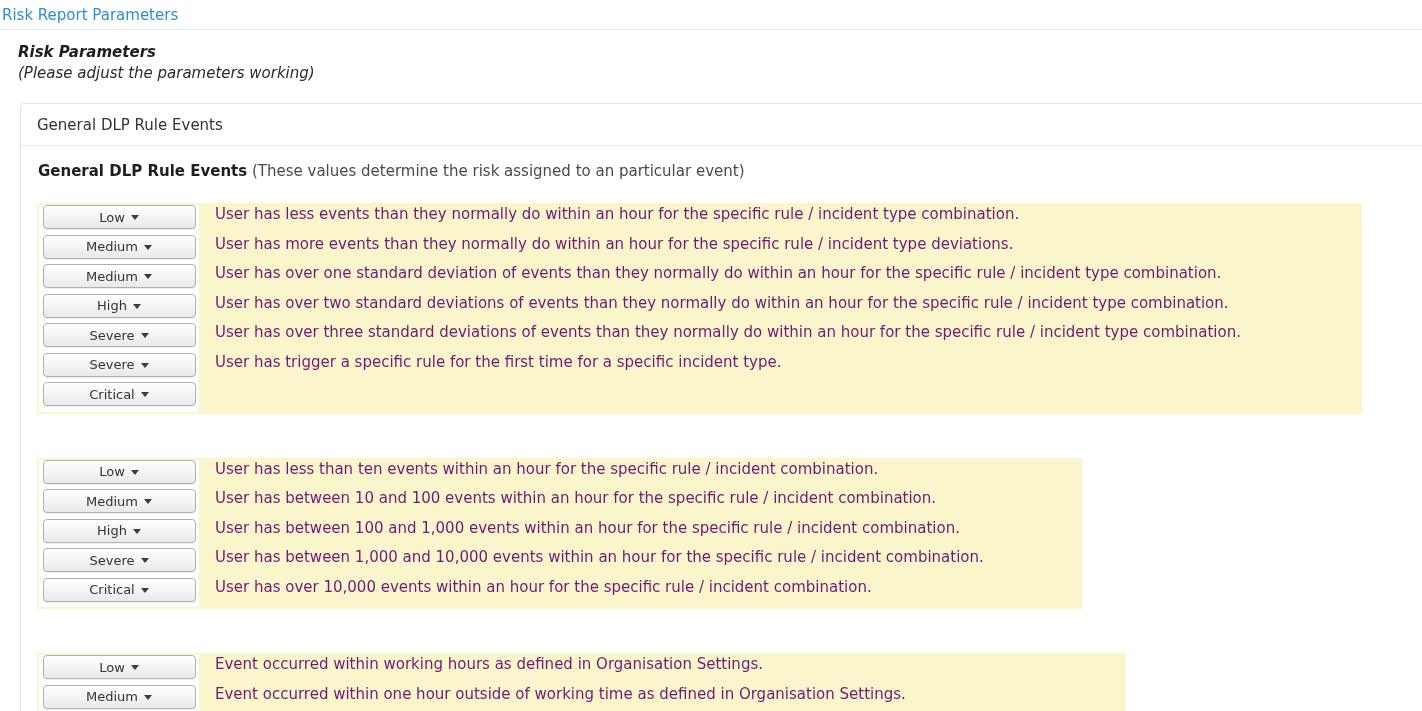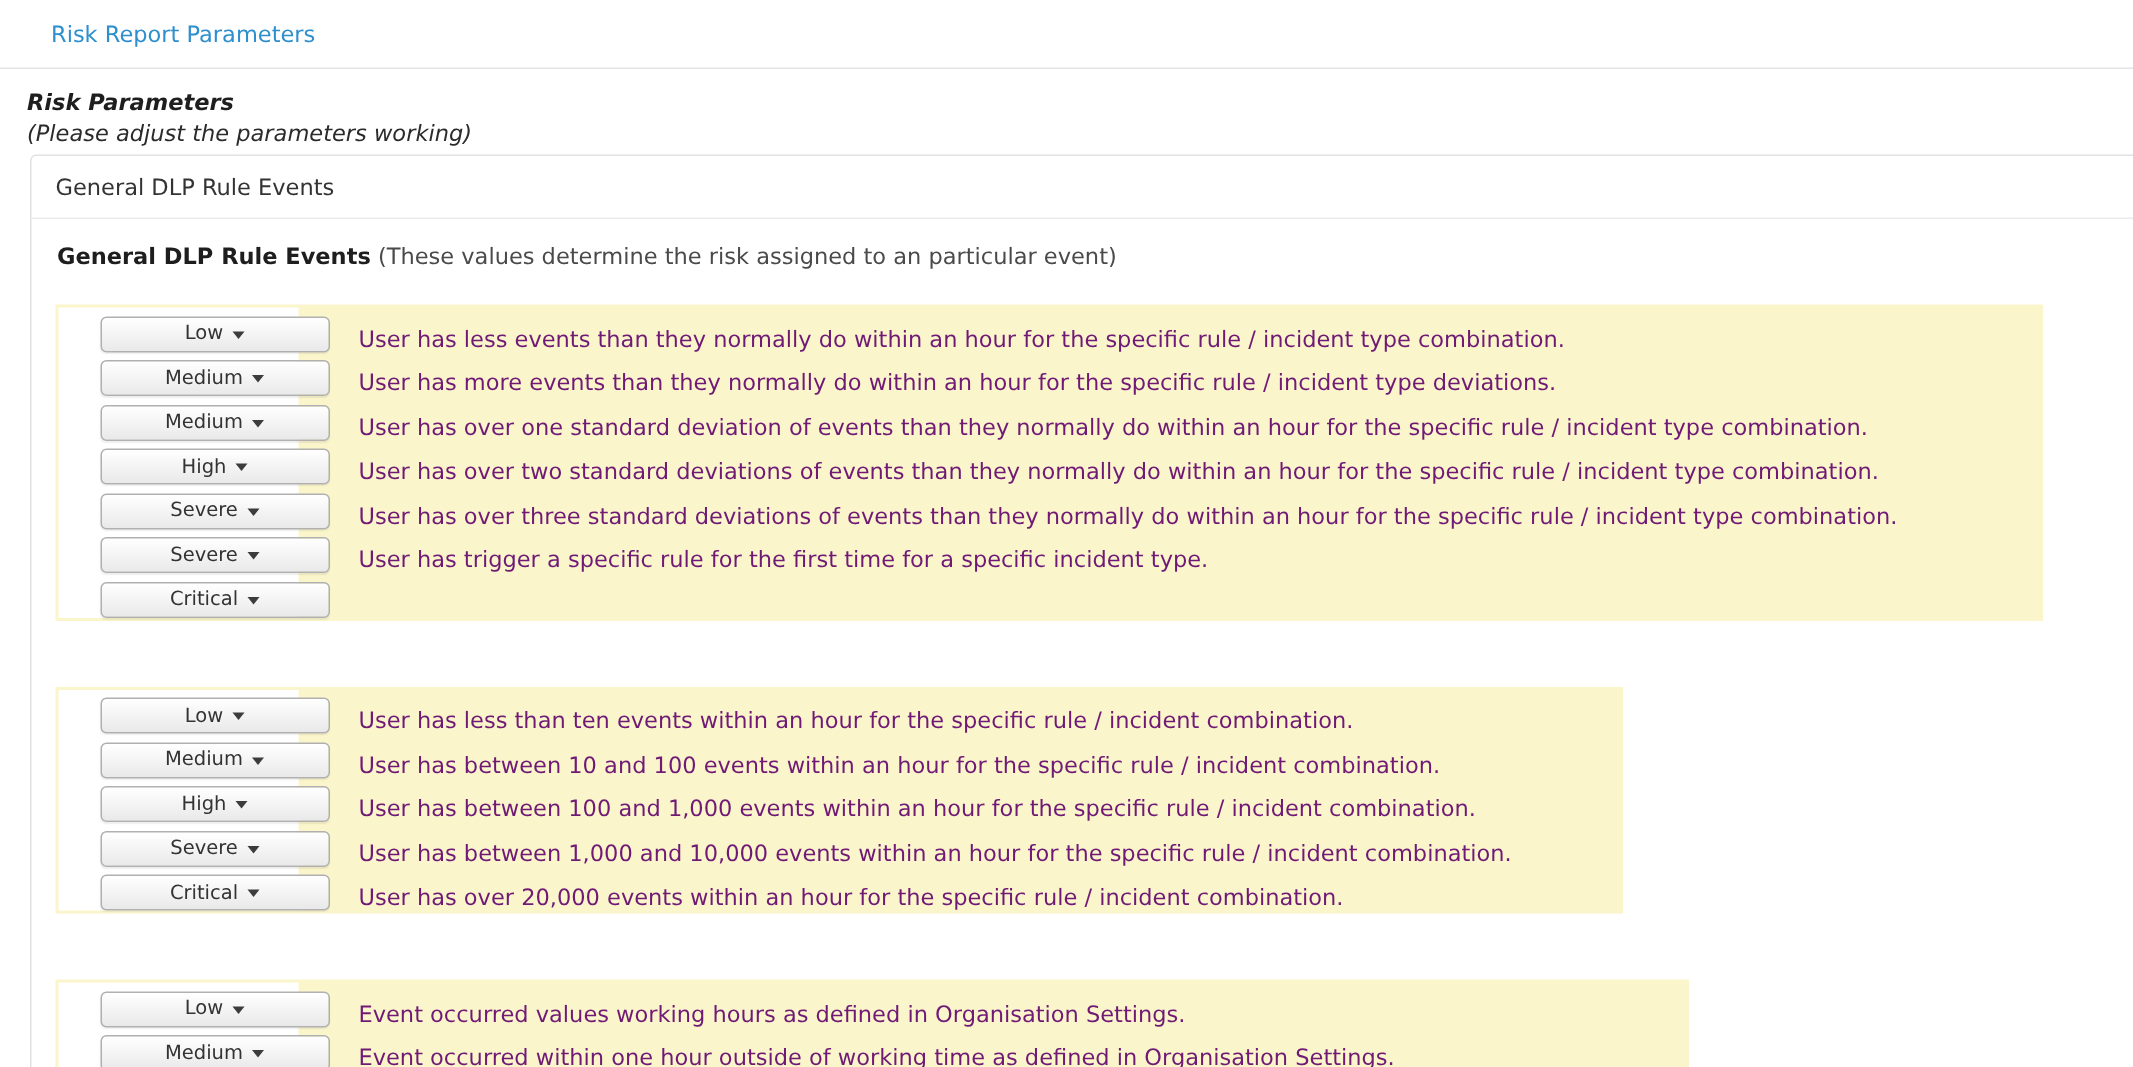--- a/index.html
+++ b/index.html
@@ -5,24 +5,24 @@
   * { box-sizing: border-box; }
   html, body {
     margin: 0; padding: 0;
     width: 1422px; height: 711px;
     overflow: hidden;
     background: #ffffff;
     font-family: "DejaVu Sans", "Liberation Sans", sans-serif;
   }
   
   .topbar {
-    height: 46px;
+    height: 30px;
     border-bottom: 1px solid #e4e4e4;
     display: flex; align-items: center;
-    padding-left: 34px;
+    padding-left: 2px;
   }
   .breadcrumb-link {
     color: #2d8fce;
     font-size: 15px;
     text-decoration: none;
     cursor: pointer;
   }
   
   .title-block { margin: 12px 0 0 18px; font-style: italic; }
   .page-title {
@@ -58,21 +58,21 @@
   }
   .btn-col-bg {
     position: absolute;
     left: 2px; top: 2px; bottom: 2px;
     width: 160px;
     background: #ffffff;
   }
   .grows { position: relative; }
   .grow {
     height: 29.5px;
-    display: flex; align-items: flex-end; padding-left: 24px;
+    display: flex; align-items: flex-start;
   }
   .btnwrap { width: 160px; display: flex; justify-content: center; flex: none; }
   .level-btn {
     width: 153px; height: 24px;
     border: 1px solid #b0b0b0;
     border-radius: 4px;
     background: linear-gradient(#ffffff, #e9e9e9);
     box-shadow: 0 1px 1px rgba(0,0,0,0.07);
     color: #333333;
     font-size: 13px;
@@ -234,36 +234,36 @@
     <span class="desc">User has between 1,000 and 10,000 events within an hour for the specific rule / incident combination.</span>
   </div>
 
   <div class="grow">
     <div class="btnwrap">
       <button class="level-btn">
         <span class="lvl">Critical</span>
         <span class="caret"></span>
       </button>
     </div>
-    <span class="desc">User has over 20,000 events within an hour for the specific rule / incident combination.</span>
+    <span class="desc">User has over 10,000 events within an hour for the specific rule / incident combination.</span>
   </div>
 </div>
     </div>
 
     <div class="group" style="width:1089px">
       <div class="btn-col-bg"></div>
       <div class="grows">
   <div class="grow">
     <div class="btnwrap">
       <button class="level-btn">
         <span class="lvl">Low</span>
         <span class="caret"></span>
       </button>
     </div>
-    <span class="desc">Event occurred values working hours as defined in Organisation Settings.</span>
+    <span class="desc">Event occurred within working hours as defined in Organisation Settings.</span>
   </div>
 
   <div class="grow">
     <div class="btnwrap">
       <button class="level-btn">
         <span class="lvl">Medium</span>
         <span class="caret"></span>
       </button>
     </div>
     <span class="desc">Event occurred within one hour outside of working time as defined in Organisation Settings.</span>

